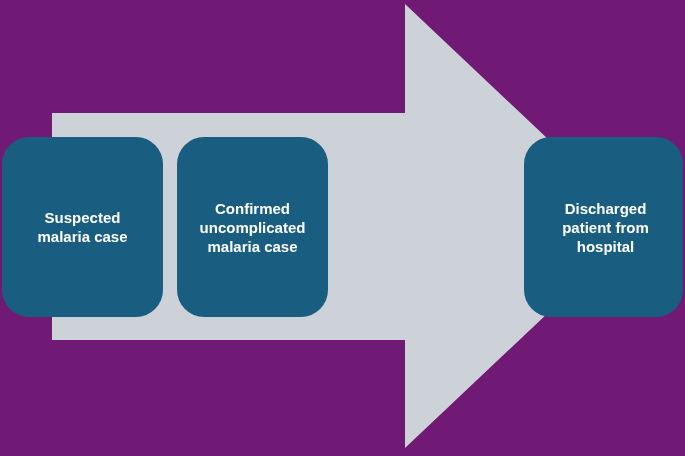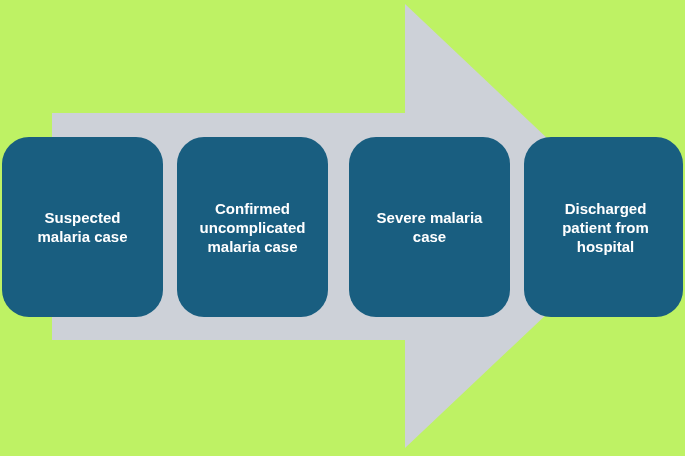--- a/index.html
+++ b/index.html
@@ -5,21 +5,21 @@
   html, body {
     margin: 0;
     padding: 0;
     background: #ffffff;
     font-family: "Liberation Sans", sans-serif;
   }
   .canvas {
     position: relative;
     width: 685px;
     height: 456px;
-    background: #bef264;
+    background: #701a75;
     overflow: hidden;
   }
   .arrow-svg {
     position: absolute;
     left: 0;
     top: 0;
     width: 685px;
     height: 456px;
   }
   .step-box {
@@ -60,24 +60,20 @@
     <span class="step-label">Suspected
 malaria case</span>
   </div>
 
   <div class="step-box box-2">
     <span class="step-label">Confirmed
 uncomplicated
 malaria case</span>
   </div>
 
-  <div class="step-box box-3">
-    <span class="step-label">Severe malaria
-case</span>
-  </div>
 
   <div class="step-box box-4">
     <span class="step-label">Discharged
 patient from
 hospital</span>
   </div>
 
 </div>
 
 </body></html>

